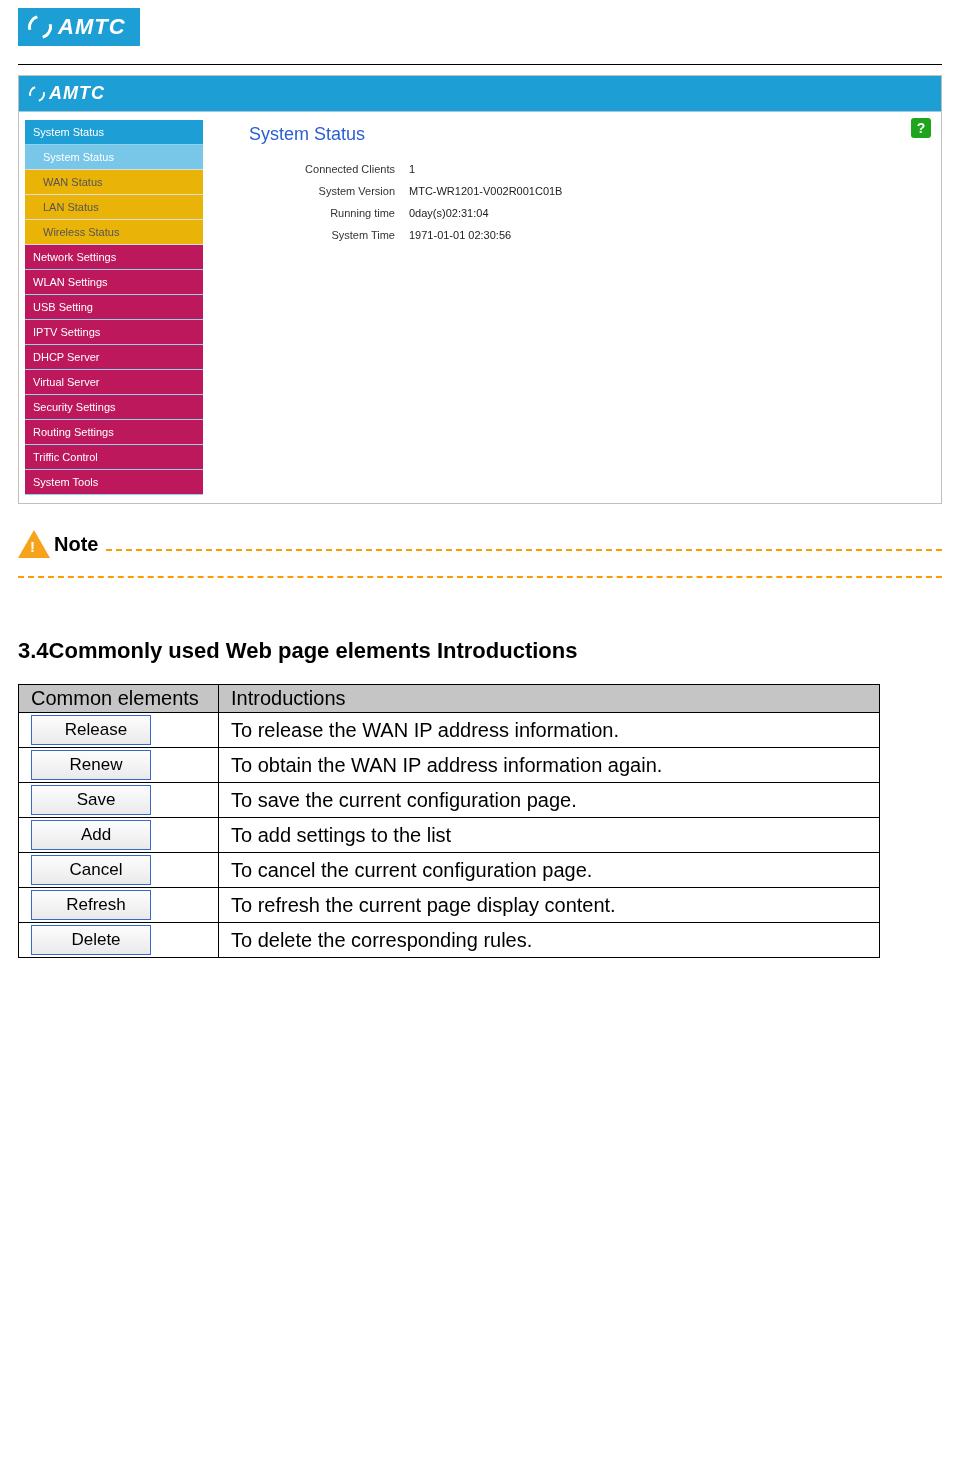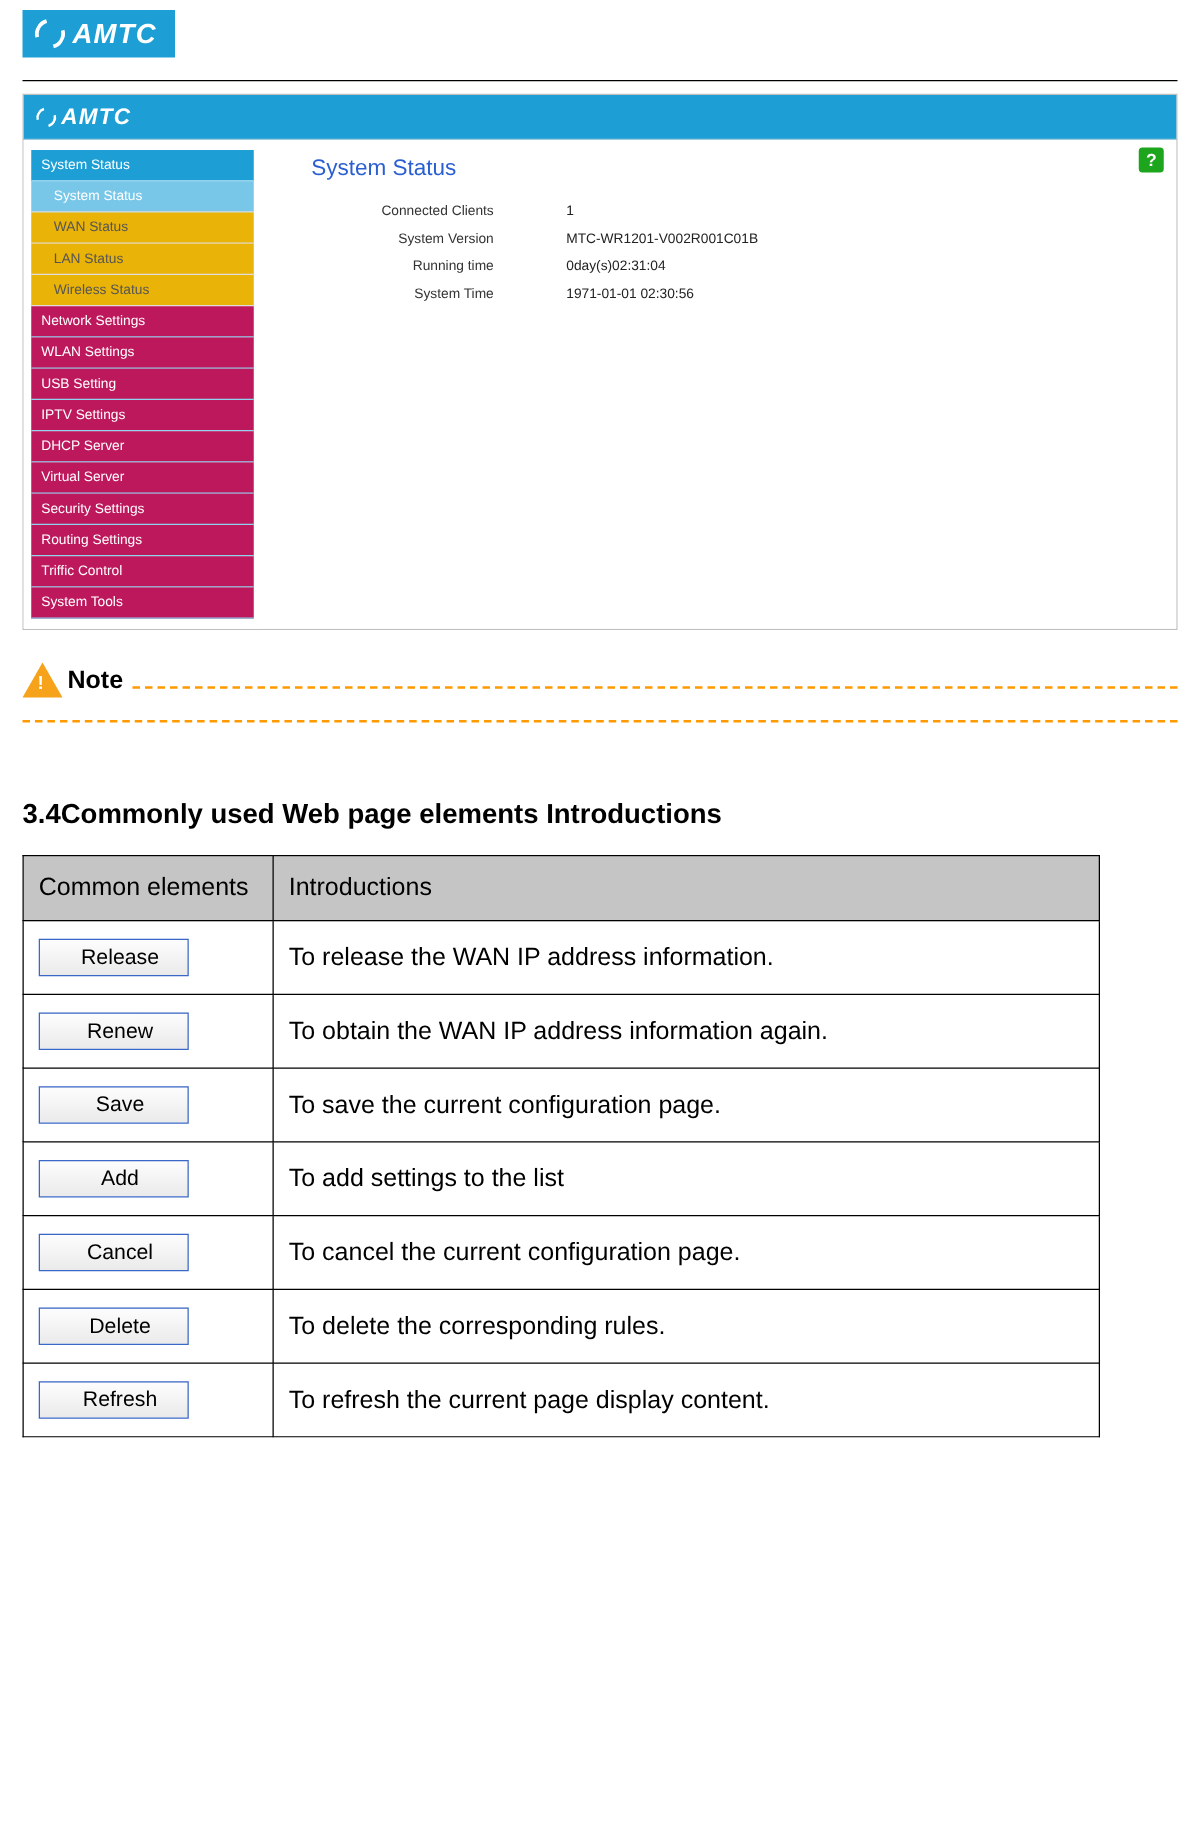--- a/index.html
+++ b/index.html
@@ -124,21 +124,21 @@
     justify-content:center;
     border-radius:3px;
     font-size:14px;
   }
   .content h3 {
     color:#2a5fd0;
     font-weight:normal;
     font-size:18px;
     margin:0 0 18px 0;
   }
-  .kv-row { display:flex; margin-bottom:10px; font-size:11px;gap:44px;}
+  .kv-row { display:flex; margin-bottom:10px; font-size:11px;}
   .kv-row .k { width:160px; text-align:right; padding-right:14px; color:#333;}
   .kv-row .v { color:#222; }
   
   .note-bar {
     display:flex;
     align-items:center;
     margin: 26px 18px 0 18px;
   }
   .warn-icon {
     width:0;height:0;
@@ -198,21 +198,21 @@
   }
   
   .elem-table {
     margin: 0 80px 0 18px;
     border-collapse: collapse;
     font-size: 20px;
     width: calc(100% - 98px);
   }
   .elem-table th, .elem-table td {
     border:1px solid #000;
-    padding: 14px 12px;
+    padding: 2px 12px;
     text-align:left;
     vertical-align: middle;
   }
   .elem-table th {
     background:#c5c5c5;
     font-weight:normal;
   }
   .elem-table td.btn-cell {
     width: 200px;
   }
@@ -323,23 +323,23 @@
     </tr>
     <tr>
       <td class="btn-cell"><span class="fake-btn">Add</span></td>
       <td>To add settings to the list</td>
     </tr>
     <tr>
       <td class="btn-cell"><span class="fake-btn">Cancel</span></td>
       <td>To cancel the current configuration page.</td>
     </tr>
     <tr>
+      <td class="btn-cell"><span class="fake-btn">Refresh</span></td>
+      <td>To refresh the current page display content.</td>
+    </tr>
+    <tr>
       <td class="btn-cell"><span class="fake-btn">Delete</span></td>
       <td>To delete the corresponding rules.</td>
     </tr>
-    <tr>
-      <td class="btn-cell"><span class="fake-btn">Refresh</span></td>
-      <td>To refresh the current page display content.</td>
-    </tr>
   </tbody>
     </table>
 
 </div>
 
 </body></html>

